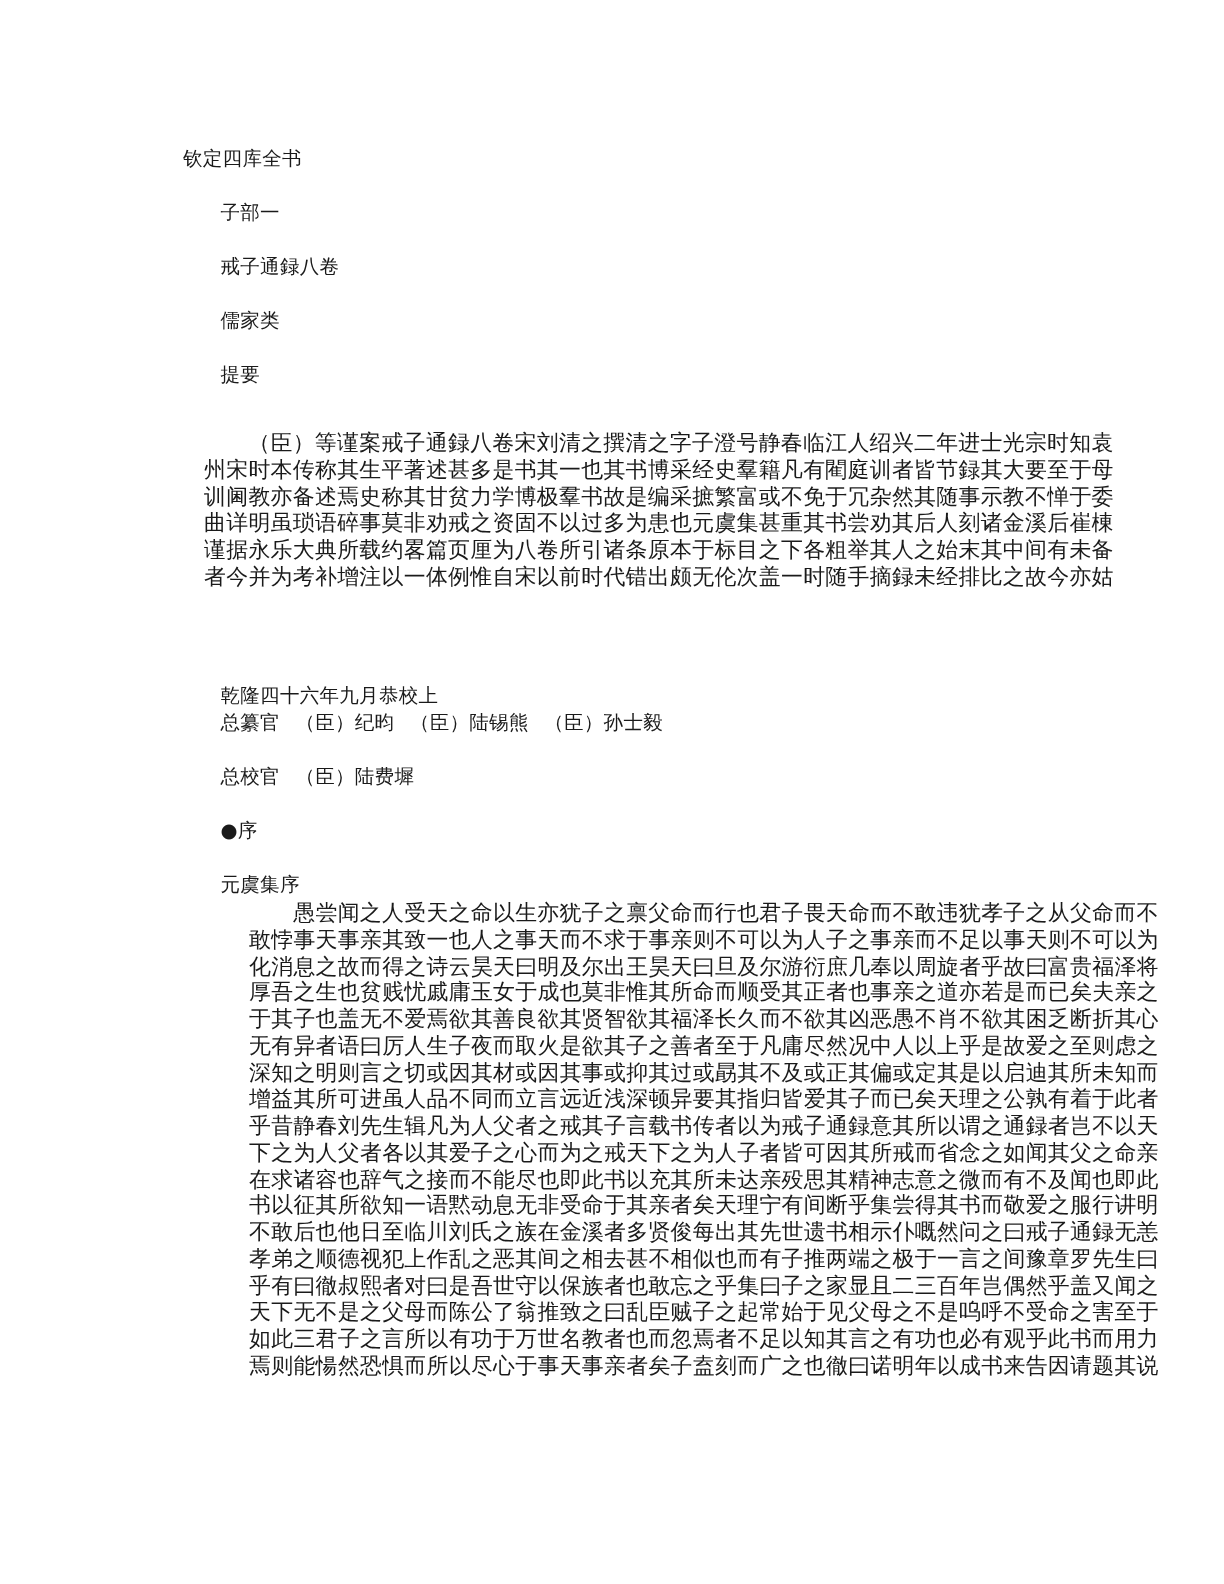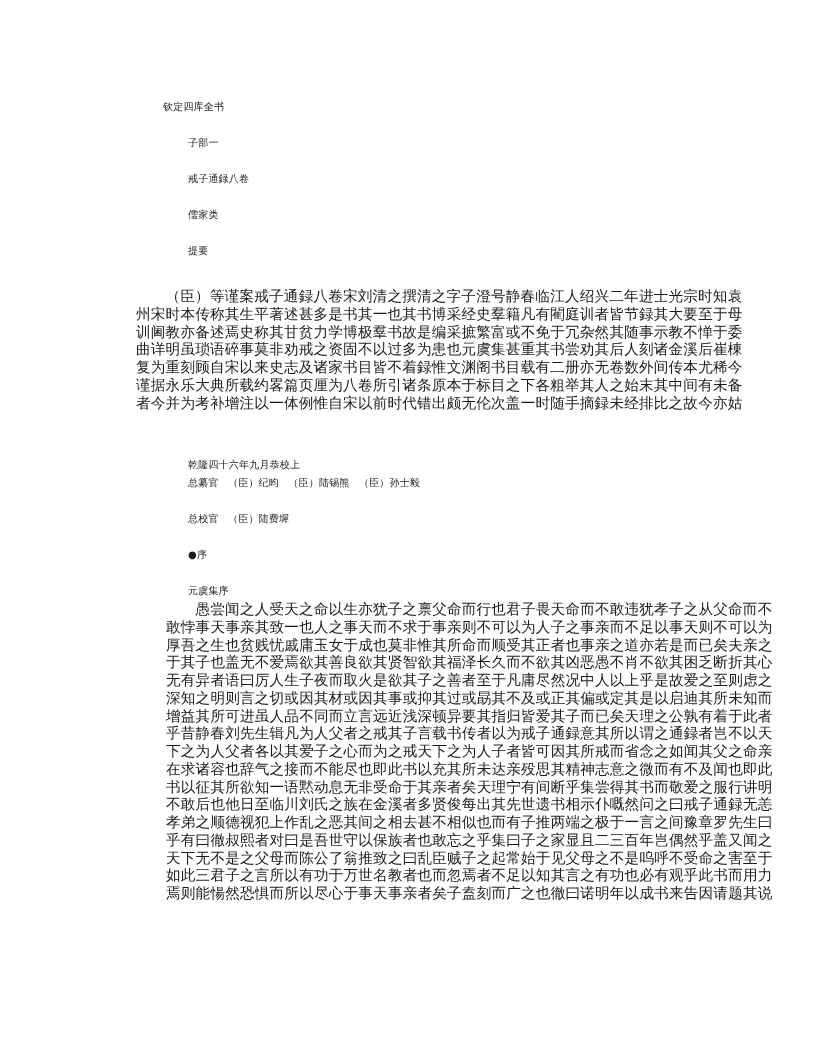--- a/index.html
+++ b/index.html
@@ -17,25 +17,24 @@
   }
   .page {
     position: absolute;
     left: 0;
     top: 0;
     width: 816px;
     height: 1056px;
   }
   .line {
     position: absolute;
-    font-size: 10px;
+    font-size: 13px;
     line-height: 17.7px;
     white-space: nowrap;
     letter-spacing: 0.2px;
-    margin-left: 41px;
   }
   .para {
     position: absolute;
     left: 136px;
     width: 552px;
     font-size: 14.6px;
     line-height: 17.75px;
     letter-spacing: 0.2px;
     text-align: justify;
     text-indent: 29.5px;
@@ -64,38 +63,38 @@
 
   <div class="line" style="left:147px; top:206px;">儒家类</div>
 
   <div class="line" style="left:147px; top:242px;">提要</div>
 
   <div class="para" style="top:287px;">
     <span class="ln first">（臣）等谨案戒子通録八卷宋刘清之撰清之字子澄号静春临江人绍兴二年进士光宗时知袁</span>
     <span class="ln">州宋时本传称其生平著述甚多是书其一也其书博采经史羣籍凡有閵庭训者皆节録其大要至于母</span>
     <span class="ln">训阃教亦备述焉史称其甘贫力学博极羣书故是编采摭繁富或不免于冗杂然其随事示教不惮于委</span>
     <span class="ln">曲详明虽琐语碎事莫非劝戒之资固不以过多为患也元虞集甚重其书尝劝其后人刻诸金溪后崔棟</span>
-    <span class="ln">复为重刻顾自宋以来史志及诸家书目皆不着録惟文渊阁书目载有二册亦无卷数外间传本尤稀今</span>
     <span class="ln">谨据永乐大典所载约畧篇页厘为八卷所引诸条原本于标目之下各粗举其人之始末其中间有未备</span>
     <span class="ln">者今并为考补增注以一体例惟自宋以前时代错出颇无伦次盖一时随手摘録未经排比之故今亦姑</span>
   </div>
 
   <div class="line" style="left:147px; top:456px;">乾隆四十六年九月恭校上</div>
 
   <div class="line" style="left:147px; top:474px; word-spacing:6px;">总纂官 （臣）纪昀 （臣）陆锡熊 （臣）孙士毅</div>
 
   <div class="line" style="left:147px; top:510px; word-spacing:6px;">总校官 （臣）陆费墀</div>
 
   <div class="line" style="left:147px; top:546px;">●序</div>
 
   <div class="line" style="left:147px; top:582px;">元虞集序</div>
 
   <div class="para" style="top:600px;margin-left:30px;">
     <span class="ln first">愚尝闻之人受天之命以生亦犹子之禀父命而行也君子畏天命而不敢违犹孝子之从父命而不</span>
     <span class="ln">敢悖事天事亲其致一也人之事天而不求于事亲则不可以为人子之事亲而不足以事天则不可以为</span>
+    <span class="ln">化消息之故而得之诗云昊天曰明及尔出王昊天曰旦及尔游衍庶几奉以周旋者乎故曰富贵福泽将</span>
     <span class="ln">厚吾之生也贫贱忧戚庸玉女于成也莫非惟其所命而顺受其正者也事亲之道亦若是而已矣夫亲之</span>
     <span class="ln">于其子也盖无不爱焉欲其善良欲其贤智欲其福泽长久而不欲其凶恶愚不肖不欲其困乏断折其心</span>
     <span class="ln">无有异者语曰厉人生子夜而取火是欲其子之善者至于凡庸尽然况中人以上乎是故爱之至则虑之</span>
     <span class="ln">深知之明则言之切或因其材或因其事或抑其过或勗其不及或正其偏或定其是以启迪其所未知而</span>
     <span class="ln">增益其所可进虽人品不同而立言远近浅深顿异要其指归皆爱其子而已矣天理之公孰有着于此者</span>
     <span class="ln">乎昔静春刘先生辑凡为人父者之戒其子言载书传者以为戒子通録意其所以谓之通録者岂不以天</span>
     <span class="ln">下之为人父者各以其爱子之心而为之戒天下之为人子者皆可因其所戒而省念之如闻其父之命亲</span>
     <span class="ln">在求诸容也辞气之接而不能尽也即此书以充其所未达亲殁思其精神志意之微而有不及闻也即此</span>
     <span class="ln">书以征其所欲知一语黙动息无非受命于其亲者矣天理宁有间断乎集尝得其书而敬爱之服行讲明</span>
     <span class="ln">不敢后也他日至临川刘氏之族在金溪者多贤俊每出其先世遗书相示仆嘅然问之曰戒子通録无恙</span>

